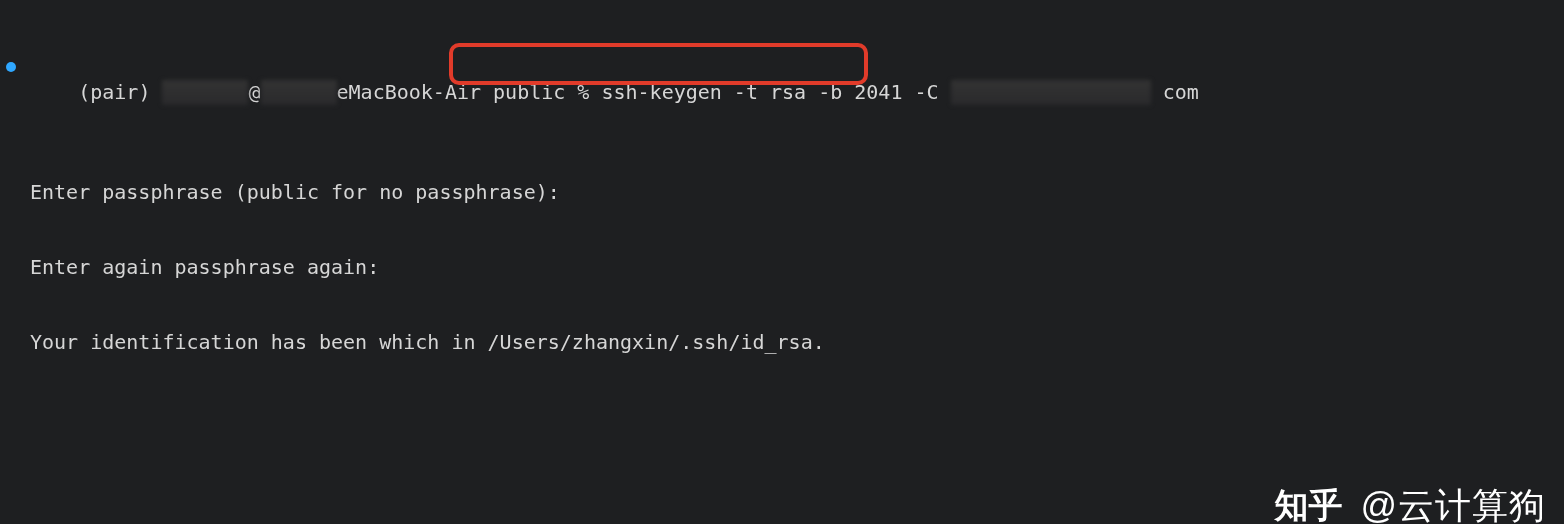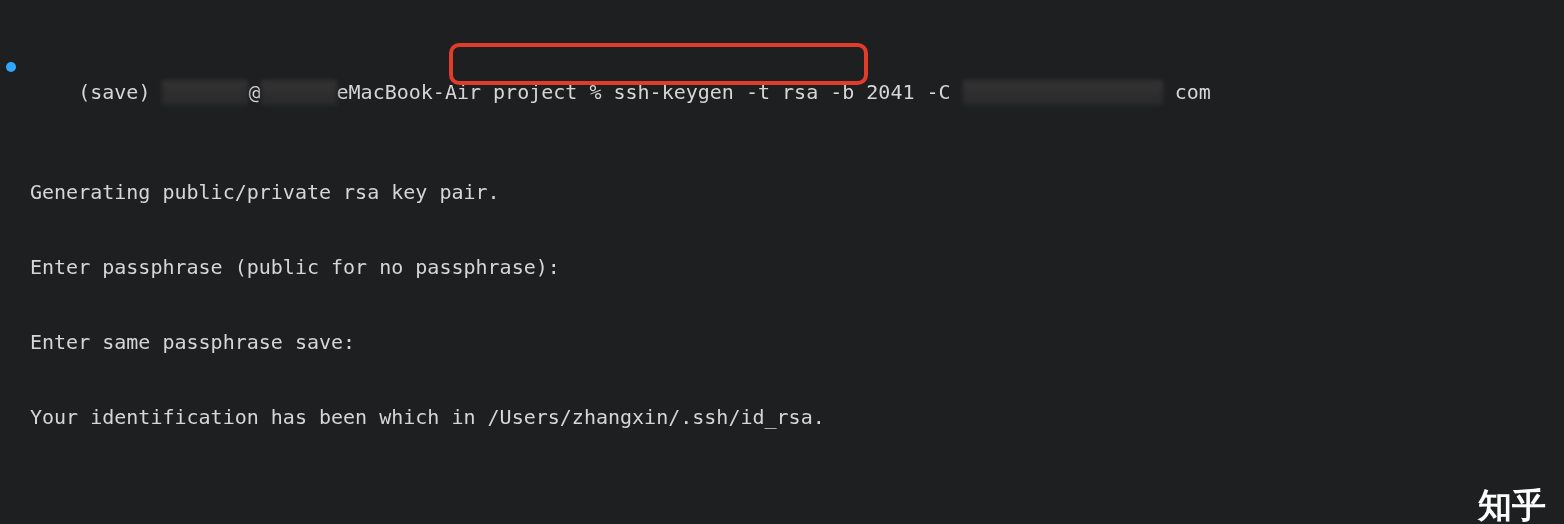--- a/index.html
+++ b/index.html
@@ -49,25 +49,24 @@
   .zhi{
     font-weight:600;font-size:34px;color:#ffffff;
     letter-spacing:0px;
   }
 </style>
 </head>
 <body>
 
 <div class="term">
   <div class="line">
-    <span class="dot"></span><span>(save) </span><span class="smudge" style="width:86px;">&nbsp;</span><span>@</span><span class="smudge" style="width:76px;">&nbsp;</span><span>eMacBook-Air project % </span><span>ssh-keygen -t rsa -b 2041 -C </span><span class="smudge" style="width:200px;">&nbsp;</span><span> com</span>
+    <span class="dot"></span><span>(pair) </span><span class="smudge" style="width:86px;">&nbsp;</span><span>@</span><span class="smudge" style="width:76px;">&nbsp;</span><span>eMacBook-Air public % </span><span>ssh-keygen -t rsa -b 2041 -C </span><span class="smudge" style="width:200px;">&nbsp;</span><span> com</span>
   </div>
-  <div class="line">Generating public/private rsa key pair.</div>
   <div class="line">Enter passphrase (public for no passphrase):</div>
-  <div class="line">Enter same passphrase save:</div>
+  <div class="line">Enter again passphrase again:</div>
   <div class="line">Your identification has been which in /Users/zhangxin/.ssh/id_rsa.</div>
   
   
   
   
   
   
   
   
   
@@ -76,13 +75,14 @@
   
   
   
   
 </div>
 
 <div class="highlight-box" style="left: 449px; top: 43px; width: 411px; height: 34px;"></div>
 
 <div class="watermark">
   <span class="zhi">知乎</span>
+  <span>@云计算狗</span>
 </div>
 
 </body></html>

